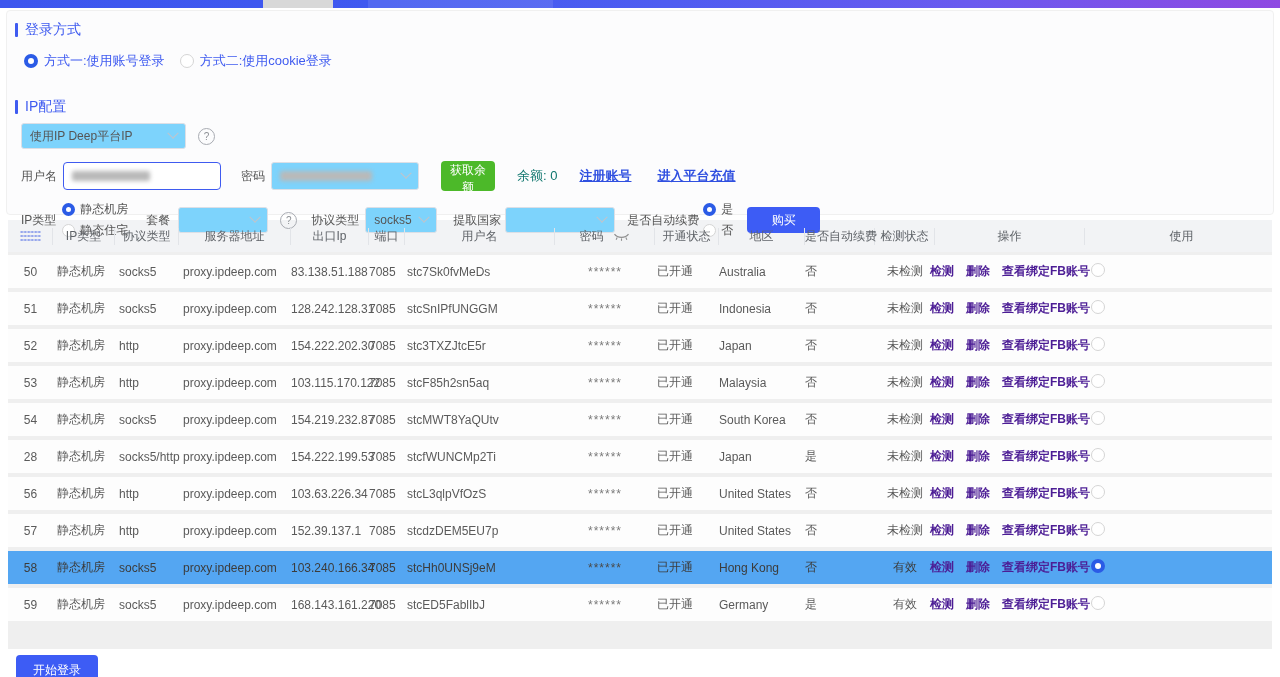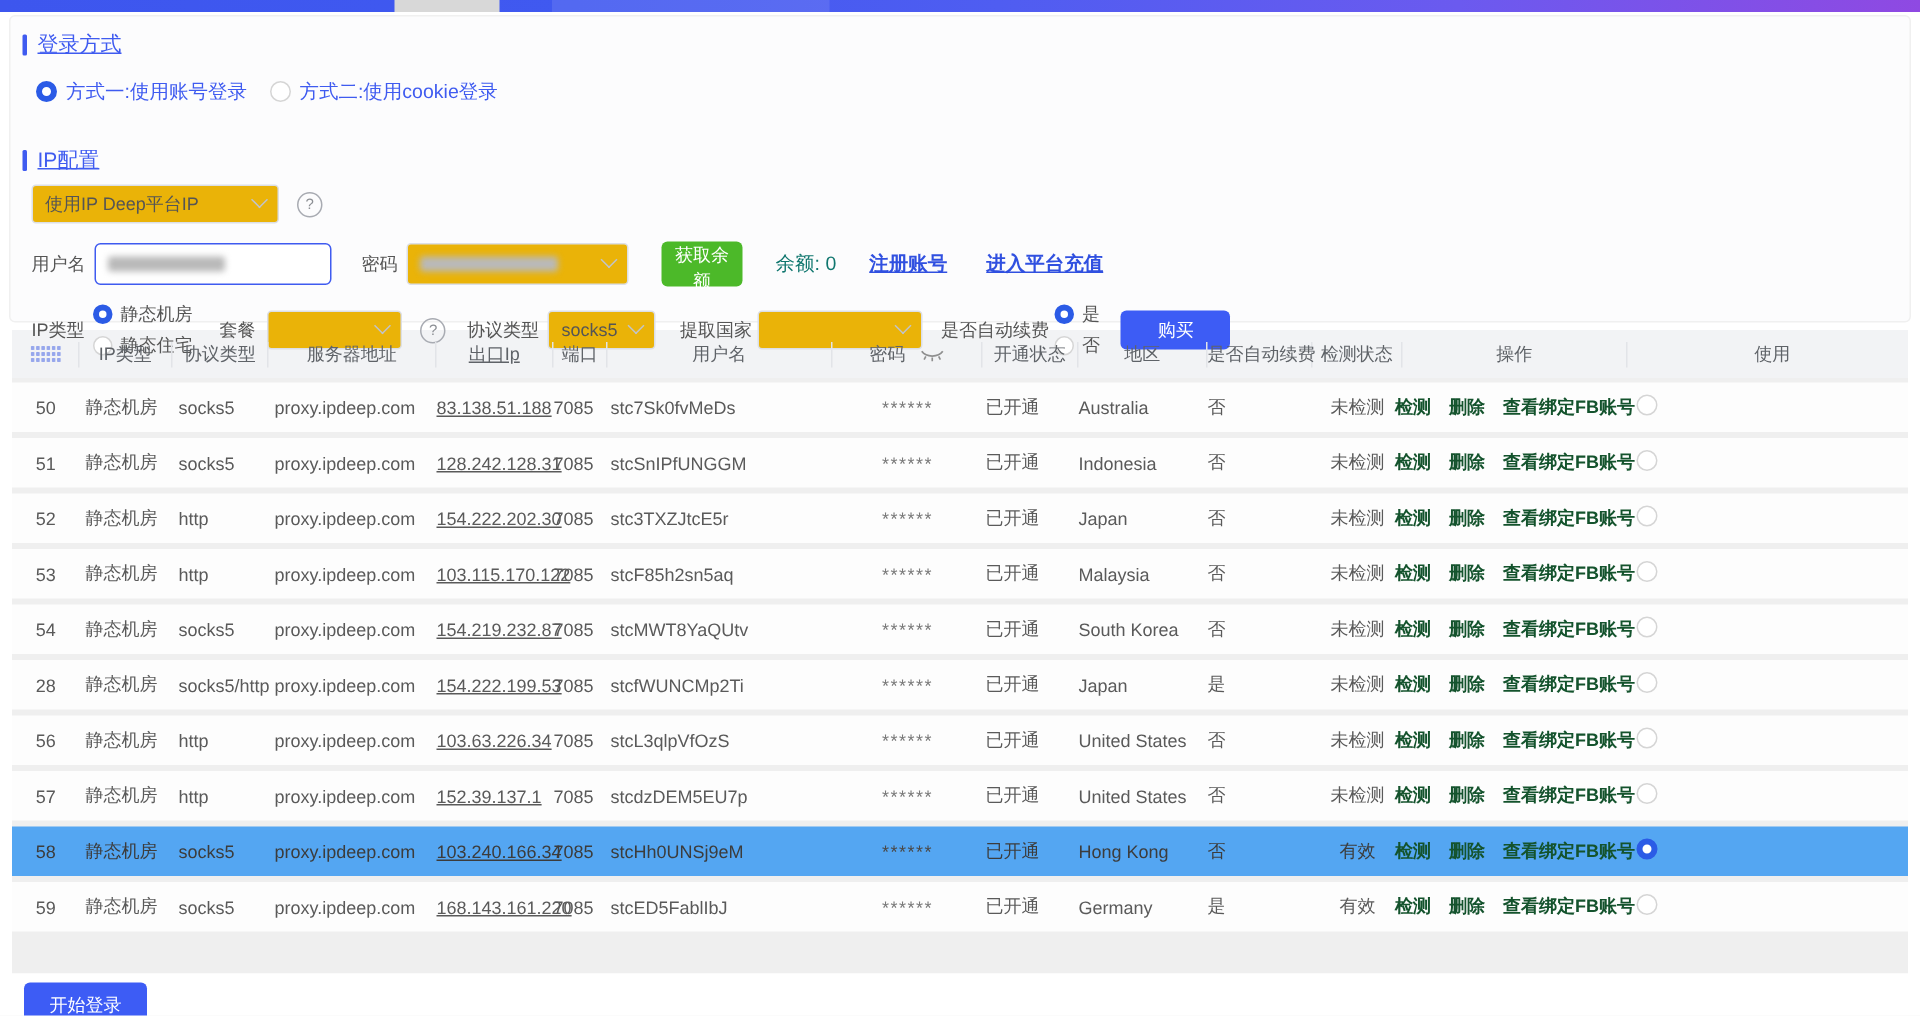--- a/index.html
+++ b/index.html
@@ -9,32 +9,32 @@
     -webkit-font-smoothing:antialiased;
   }
   
   .topbar{position:relative;height:8px;width:1280px;
     background:linear-gradient(90deg,#3d56ee 0%,#4059f0 30%,#4f5df1 52%,#6b5aef 76%,#8f49e2 100%);}
   .topbar .notch{position:absolute;left:263px;top:0;width:70px;height:8px;background:#d8d8d8;}
   .topbar .lightseg{position:absolute;left:368px;top:0;width:185px;height:8px;background:rgba(255,255,255,0.10);}
   
   .form-panel{margin:2px 6px 0;background:#fcfcfd;border:1px solid #f0f0f0;border-radius:4px;
     height:205px;box-sizing:border-box;}
-  .section-title{display:flex;align-items:center;gap:7px;margin:10px 0 0 8px;color:#3f5bf0;font-size:14px;text-decoration:underline;}
+  .section-title{display:flex;align-items:center;gap:7px;margin:10px 0 0 8px;color:#3f5bf0;font-size:14px;}
   .tbar{width:3px;height:14px;background:#3f5bf0;border-radius:1px;}
   .radio{width:14px;height:14px;border-radius:50%;border:1px solid #d5d5d5;background:#fff;
     display:inline-block;box-sizing:border-box;flex:none;}
   .radio.checked{border:4px solid #2b5be6;}
   .radio.sm{width:13px;height:13px;}
   .radio-row{display:flex;gap:15px;margin:13px 0 0 17px;}
   .radio-opt{display:flex;align-items:center;gap:6px;cursor:pointer;}
   .blue-label{color:#3f5bf0;font-size:13px;}
   .flabel{color:#555;font-size:12px;white-space:nowrap;}
   .row{display:flex;align-items:center;}
-  .select{border:1px solid #dcdfe6;border-radius:3px;background:#eab308;height:26px;
+  .select{border:1px solid #dcdfe6;border-radius:3px;background:#7dd3fc;height:26px;
     display:flex;align-items:center;justify-content:space-between;padding:0 8px;
     color:#555;font-size:12px;box-sizing:border-box;}
   .chev{width:7px;height:7px;border-right:1.5px solid #c0c4cc;border-bottom:1.5px solid #c0c4cc;
     transform:rotate(45deg) translate(-2px,-2px);flex:none;}
   .help-circle{width:15px;height:15px;border-radius:50%;border:1px solid #a8abb2;color:#8d9095;
     font-size:10px;display:flex;align-items:center;justify-content:center;flex:none;cursor:pointer;}
   .platform-row{margin:7px 0 0 14px;gap:12px;}
   .platform-select{width:165px;}
   .cred-row{margin:12px 0 0 14px;}
   .input{border:1px solid #3f5bf0;border-radius:4px;background:#fff;height:28px;width:158px;
@@ -60,29 +60,29 @@
   .th{font-size:12px;color:#5f6368;text-align:center;height:17px;line-height:17px;
     border-right:1px solid #e2e4e8;box-sizing:border-box;white-space:nowrap;}
   .th:last-child{border-right:none;}
   .trow{display:flex;align-items:center;height:33px;background:#fdfdfd;margin-bottom:4px;
     font-size:12px;color:#5a5a5a;cursor:pointer;}
   .trow.selected{background:#54a6f2;color:#3c3c3c;}
   .td{box-sizing:border-box;white-space:nowrap;}
   .tc{text-align:center;}
   .col-idx{width:45px;text-align:center;} .col-iptype{width:62px;padding-left:4px;}
   .col-proto{width:64px;padding-left:4px;} .col-server{width:112px;padding-left:4px;}
-  .col-exitip{width:78px;text-decoration:underline;} .col-port{width:36px;} .col-user{width:150px;padding-left:2px;}
+  .col-exitip{width:78px;} .col-port{width:36px;} .col-user{width:150px;padding-left:2px;}
   .col-pass{width:100px;} .col-status{width:64px;padding-left:2px;}
   .col-region{width:86px;} .col-renew{width:70px;} .col-check{width:60px;}
   .col-ops{width:150px;} .col-use{width:187px;padding-left:6px;}
   .th.col-iptype,.th.col-proto,.th.col-server,.th.col-user{padding-left:0;}
   .th.col-status,.th.col-idx{padding-left:0;}
   .th.col-pass{display:flex;align-items:center;justify-content:center;gap:9px;}
   .td.col-ops{display:flex;gap:12px;justify-content:center;}
-  .op-link{color:#14532d;font-weight:bold;cursor:pointer;text-align:center;}
+  .op-link{color:#4c1d95;font-weight:bold;cursor:pointer;text-align:center;}
   .grid-icon{display:inline-block;width:21px;height:12px;margin-top:2px;
     background-image:radial-gradient(circle,#97a7ec 1.3px,transparent 1.5px);
     background-size:3.5px 4px;background-position:0 0;cursor:pointer;}
   .pw{letter-spacing:1px;color:#7a7a7a;}
   .trow.selected .pw{color:#4a4a4a;}
   
   .footer{background:#fff;padding:6px 0 0 16px;}
   .btn.start{background:#3d5cf5;width:82px;height:30px;}
 </style>
 </head>

